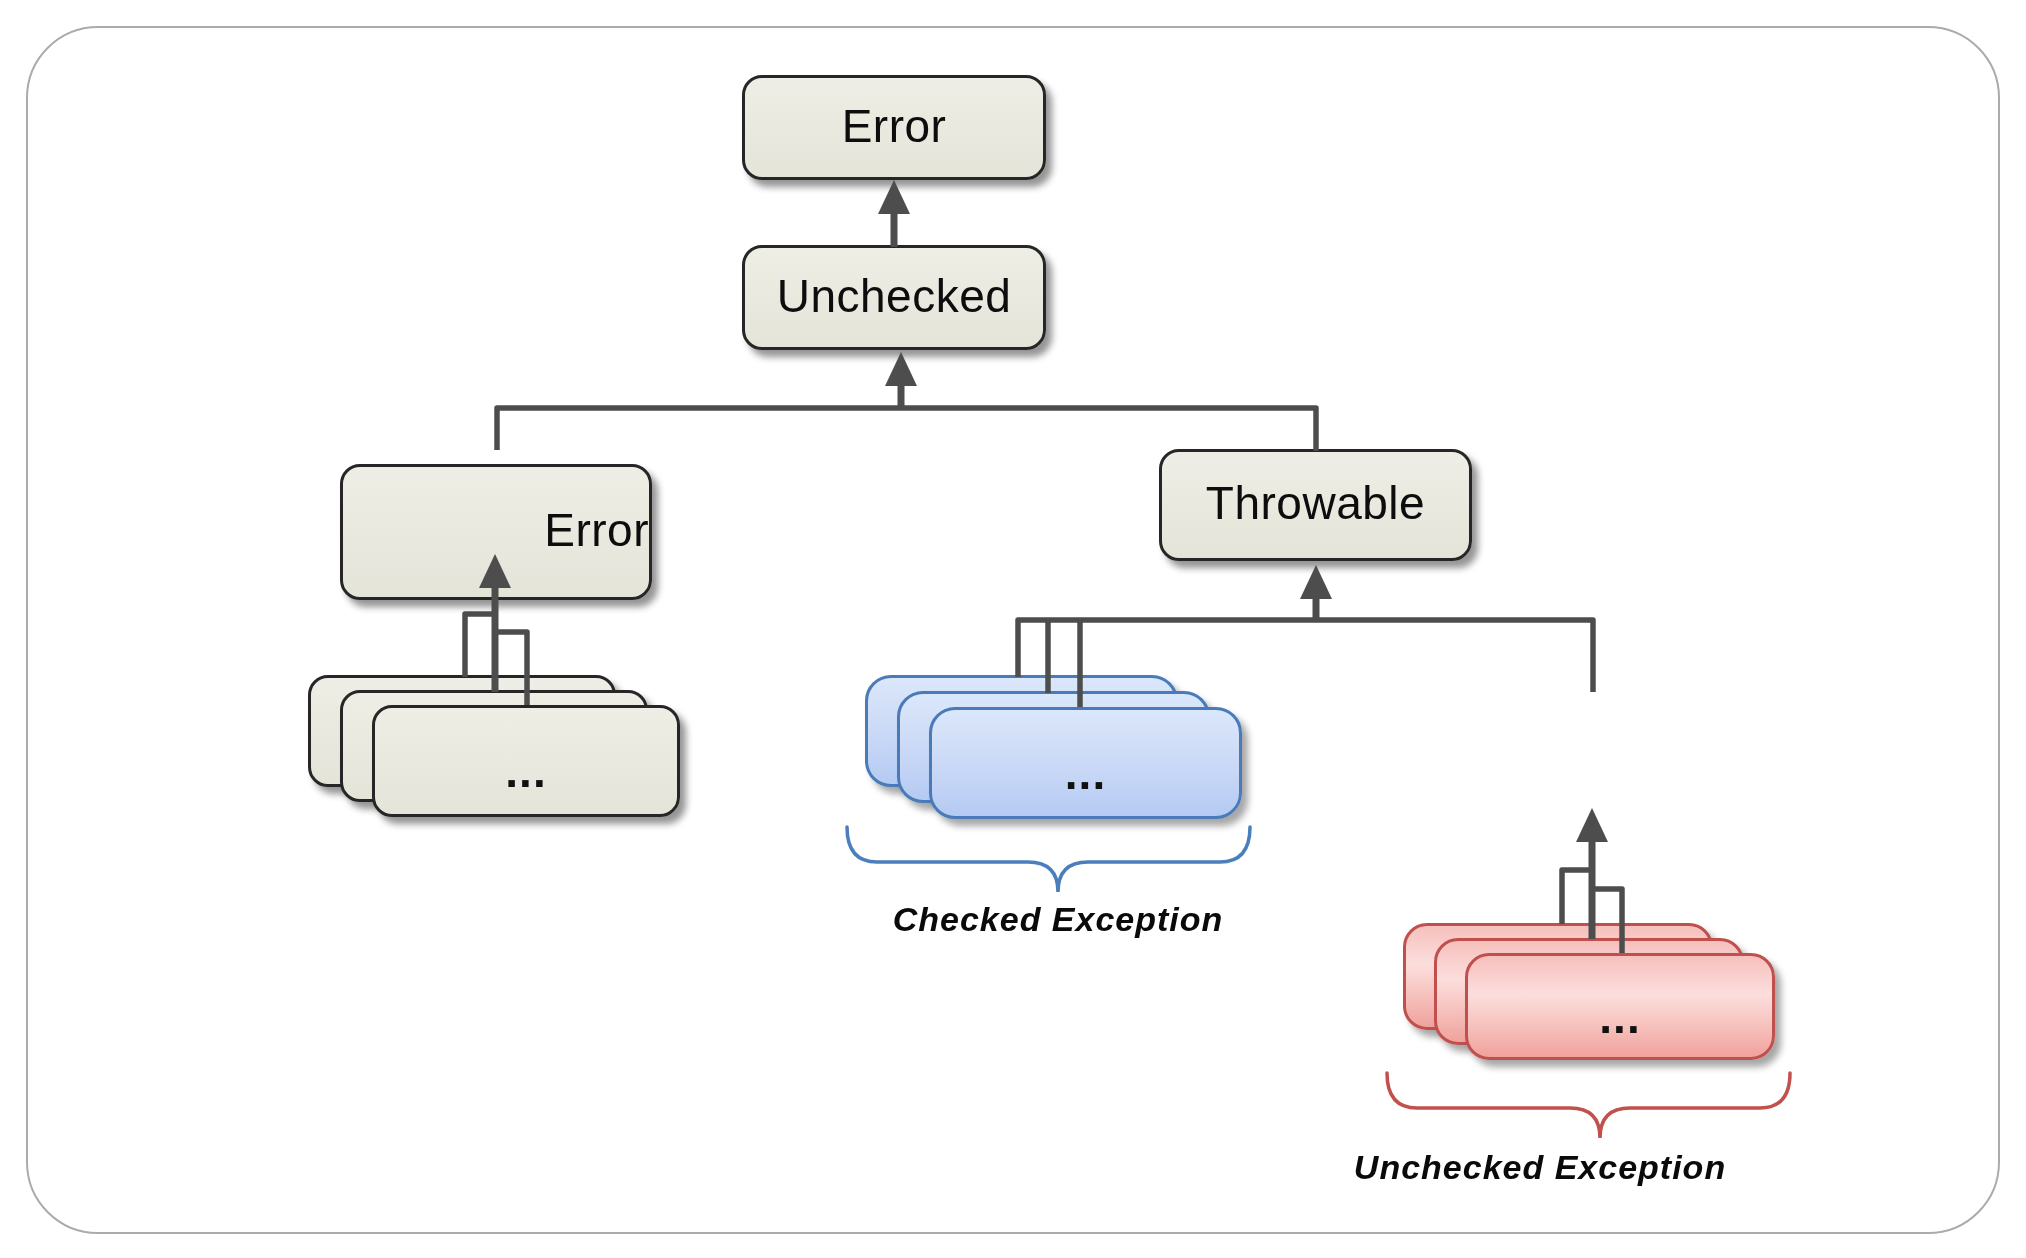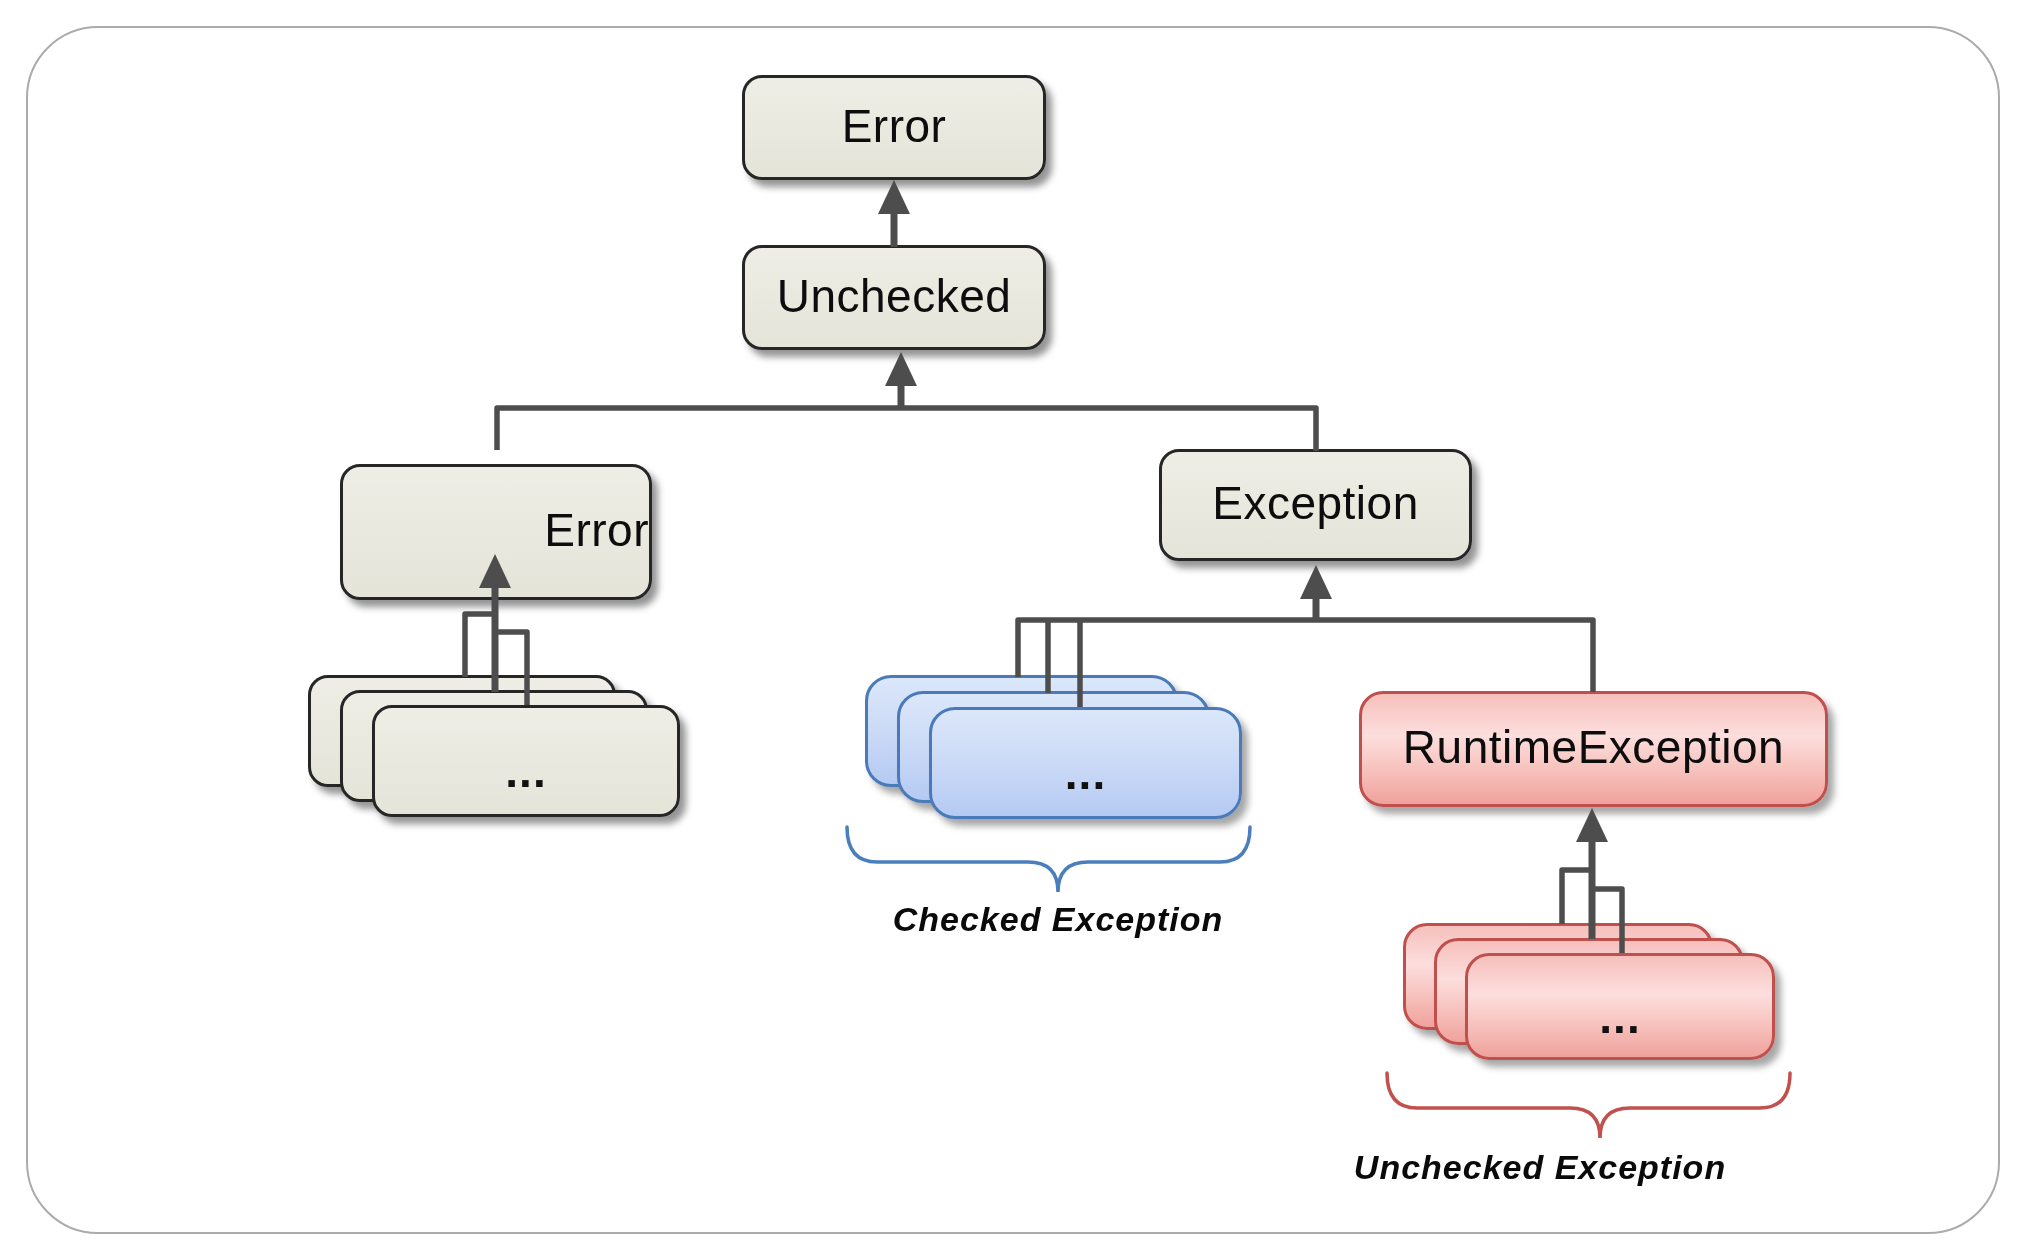--- a/index.html
+++ b/index.html
@@ -75,26 +75,23 @@
 
   <div class="node beige" style="left:742px;top:245px;width:304px;height:105px;">
     <span class="lbl">Unchecked</span>
   </div>
 
   <div class="node beige" style="left:340px;top:464px;width:312px;height:136px;justify-content:flex-end;">
     <span class="lbl">Error</span>
   </div>
 
   <div class="node beige" style="left:1159px;top:449px;width:313px;height:112px;">
-    <span class="lbl">Exception</span>
+    <span class="lbl">Throwable</span>
   </div>
 
-  <div class="node pink" style="left:1359px;top:691px;width:469px;height:116px;">
-    <span class="lbl">RuntimeException</span>
-  </div>
 
   <svg class="connectors" width="2026" height="1258" viewBox="0 0 2026 1258">
 
     <line class="wire stem" x1="894" y1="247" x2="894" y2="210"></line>
     <polygon class="head" points="894,180 878,214 910,214"></polygon>
 
     <polyline class="wire bar" points="497,450 497,408 1316,408 1316,451"></polyline>
     <line class="wire stem" x1="901" y1="410" x2="901" y2="384"></line>
     <polygon class="head" points="901,352 885,386 917,386"></polygon>
 

